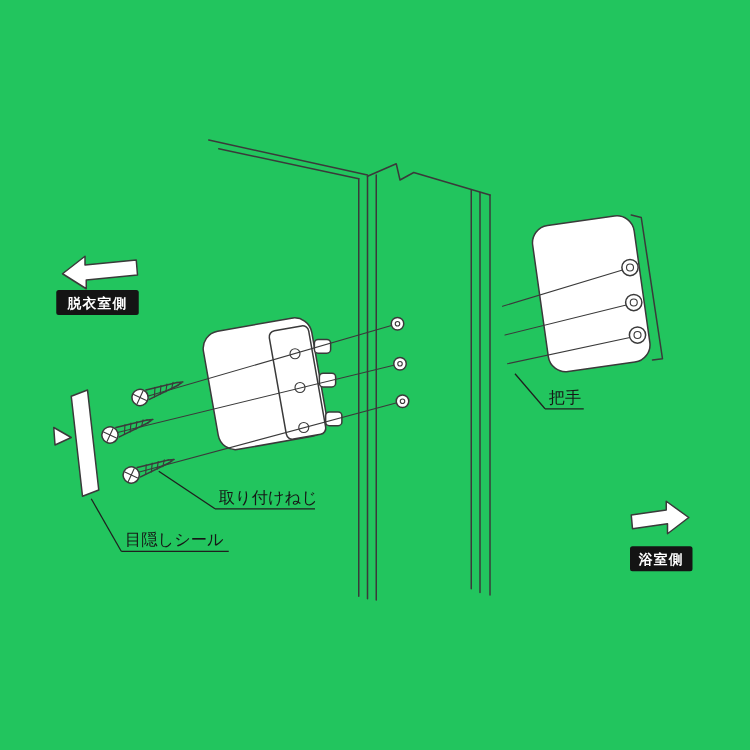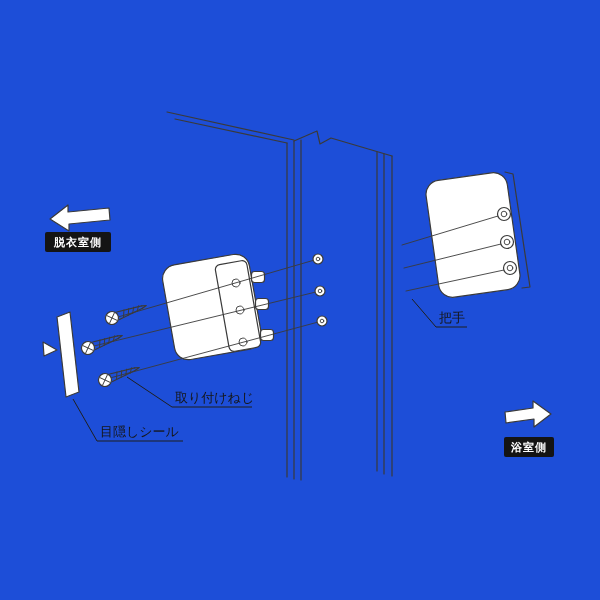--- a/index.html
+++ b/index.html
@@ -2,21 +2,21 @@
 <html><head>
 <meta charset="utf-8">
 <style>
   html,body{margin:0;padding:0;}
   body{
     width:600px;height:600px;
     background:#fdfdfd;
     font-family:"DejaVu Sans",sans-serif;
     overflow:hidden;
   }
-  .stage{position:relative;width:600px;height:600px;background:#1d4ed8;}
+  .stage{position:relative;width:600px;height:600px;background:#22c55e;}
   svg{display:block;}
   .ln{stroke:#3a3a3a;stroke-width:1.2;fill:none;stroke-linecap:round;stroke-linejoin:round;}
   .thin{stroke-width:0.9;}
   .fillw{fill:#ffffff;}
   .leader{stroke:#1f1f1f;stroke-width:1;fill:none;}
   text.lbl{font-size:13px;fill:#161616;font-family:"DejaVu Sans",sans-serif;}
   text.boxlbl{font-size:11px;font-weight:600;fill:#ffffff;letter-spacing:1px;font-family:"DejaVu Sans",sans-serif;}
   .labelbox{fill:#141414;stroke:none;}
 </style>
 </head>

